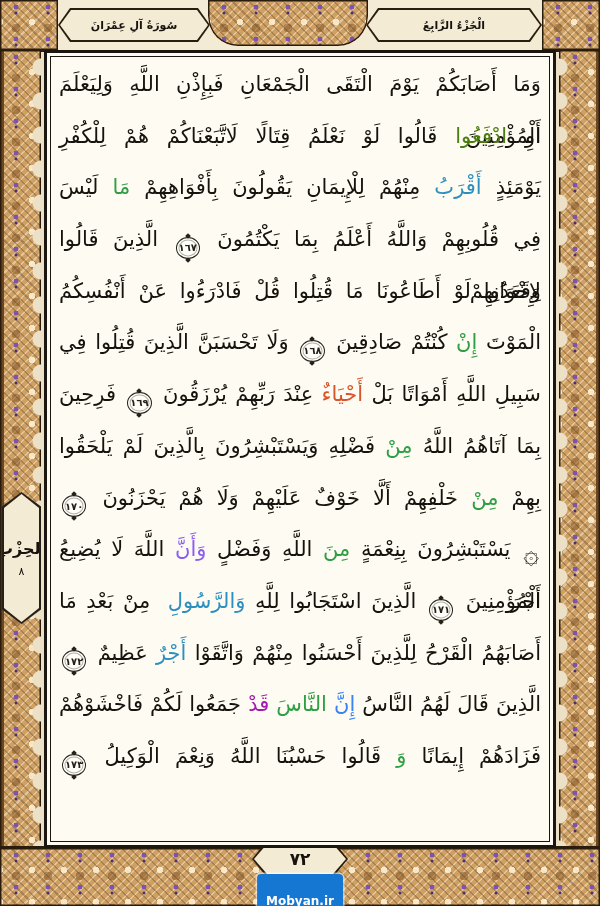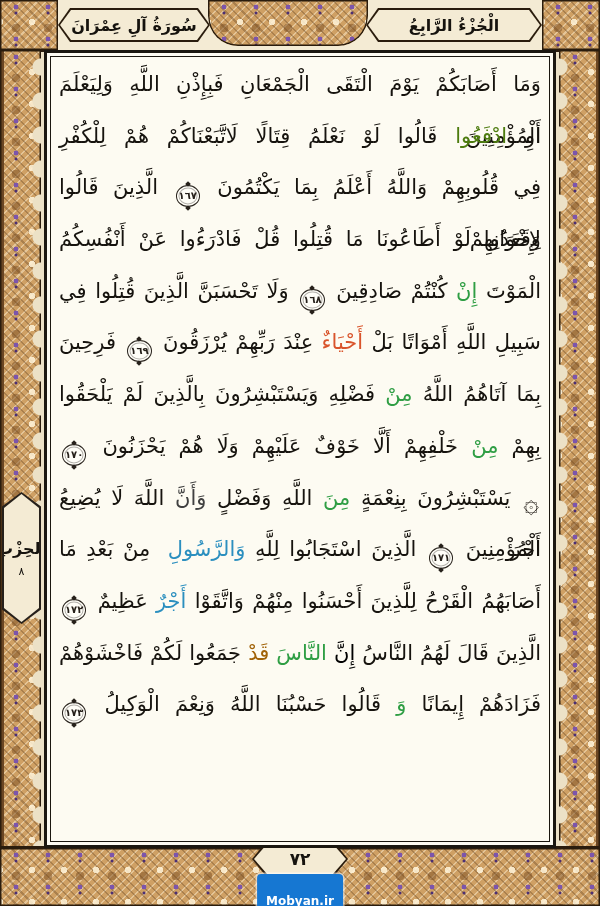--- a/index.html
+++ b/index.html
@@ -29,21 +29,21 @@
   .band-top{position:absolute;top:0;left:0;right:0;height:50px;background:var(--band_cream,#f2e9d1);border-bottom:2px solid #2a1c0d;}
   .corner{position:absolute;top:0;height:50px;width:58px;}
   .corner.tl{left:0;}
   .corner.tr{right:0;}
   .center-orn{position:absolute;top:0;left:208px;width:160px;height:46px;border-radius:0 0 30px 30px;}
   .cartouche{position:absolute;top:8px;height:34px;background:#2a1c0d;
     clip-path:polygon(12px 0,calc(100% - 12px) 0,100% 50%,calc(100% - 12px) 100%,12px 100%,0 50%);}
   .cartouche .in{position:absolute;inset:2px;background:var(--band_cream,#f6eed8);
     clip-path:polygon(11px 0,calc(100% - 11px) 0,100% 50%,calc(100% - 11px) 100%,11px 100%,0 50%);
     display:flex;align-items:center;justify-content:center;}
-  .cartouche .in span{font-size:16px;font-weight:bold;color:var(--ink,#16130e);letter-spacing:0;}
+  .cartouche .in span{font-size:11px;font-weight:bold;color:var(--ink,#16130e);letter-spacing:0;}
   .cart-surah{left:58px;width:152px;}
   .cart-juz{right:58px;width:176px;}
 
   
   .band-left,.band-right{position:absolute;top:50px;bottom:58px;width:41px;}
   .band-left{left:0;box-shadow:inset 0 0 0 1.5px #2a1c0d, inset 4px 0 0 #6a4623;}
   .band-right{right:0;box-shadow:inset 0 0 0 1.5px #2a1c0d, inset -4px 0 0 #6a4623;}
   .band-left::after,.band-right::after{content:"";position:absolute;top:0;bottom:0;width:10px;background-repeat:repeat-y;background-size:10px 34px;}
   .band-left::after{right:0;background-image:radial-gradient(9px at 100% 17px, var(--page_cream,#ece1c6) 8px, transparent 9px);}
   .band-right::after{left:0;background-image:radial-gradient(9px at 0% 17px, var(--page_cream,#ece1c6) 8px, transparent 9px);}
@@ -137,28 +137,29 @@
       <span class="lbl">الحِزْب</span>
       <span class="num">٨</span>
     </div>
   </div>
 
   <div class="frame">
     <div class="frame-inner">
       <div class="lines">
           <div class="line"><span class="w">وَمَا أَصَابَكُمْ يَوْمَ الْتَقَى الْجَمْعَانِ فَبِإِذْنِ اللَّهِ وَلِيَعْلَمَ الْمُؤْمِنِينَ</span> </div>
           <div class="line"><span class="w">أَوِ</span> <span class="w" style="color: #4d7c0f;">ادْفَعُوا</span> <span class="w">قَالُوا لَوْ نَعْلَمُ قِتَالًا لَاتَّبَعْنَاكُمْ هُمْ لِلْكُفْرِ</span> </div>
+          <div class="line"><span class="w">يَوْمَئِذٍ</span> <span class="w" style="color: rgb(43, 143, 191);">أَقْرَبُ</span> <span class="w">مِنْهُمْ لِلْإِيمَانِ يَقُولُونَ بِأَفْوَاهِهِمْ</span> <span class="w" style="color: rgb(47, 158, 68);">مَا</span> <span class="w">لَيْسَ</span> </div>
           <div class="line"><span class="w">فِي قُلُوبِهِمْ وَاللَّهُ أَعْلَمُ بِمَا يَكْتُمُونَ</span> <span class="ayah">١٦٧</span> <span class="w">الَّذِينَ قَالُوا لِإِخْوَانِهِمْ</span> </div>
           <div class="line"><span class="w">وَقَعَدُوا لَوْ أَطَاعُونَا مَا قُتِلُوا قُلْ فَادْرَءُوا عَنْ أَنْفُسِكُمُ</span> </div>
           <div class="line"><span class="w">الْمَوْتَ</span> <span class="w" style="color: rgb(47, 158, 68);">إِنْ</span> <span class="w">كُنْتُمْ صَادِقِينَ</span> <span class="ayah">١٦٨</span> <span class="w">وَلَا تَحْسَبَنَّ الَّذِينَ قُتِلُوا فِي</span> </div>
           <div class="line"><span class="w">سَبِيلِ اللَّهِ أَمْوَاتًا بَلْ</span> <span class="w" style="color: rgb(217, 84, 43);">أَحْيَاءٌ</span> <span class="w">عِنْدَ رَبِّهِمْ يُرْزَقُونَ</span> <span class="ayah">١٦٩</span> <span class="w">فَرِحِينَ</span> </div>
           <div class="line"><span class="w">بِمَا آتَاهُمُ اللَّهُ</span> <span class="w" style="color: rgb(47, 158, 68);">مِنْ</span> <span class="w">فَضْلِهِ وَيَسْتَبْشِرُونَ بِالَّذِينَ لَمْ يَلْحَقُوا</span> </div>
           <div class="line"><span class="w">بِهِمْ</span> <span class="w" style="color: rgb(47, 158, 68);">مِنْ</span> <span class="w">خَلْفِهِمْ أَلَّا خَوْفٌ عَلَيْهِمْ وَلَا هُمْ يَحْزَنُونَ</span> <span class="ayah">١٧٠</span> </div>
-          <div class="line"><span class="hizb-star">۞</span> <span class="w">يَسْتَبْشِرُونَ بِنِعْمَةٍ</span> <span class="w" style="color: rgb(47, 158, 68);">مِنَ</span> <span class="w">اللَّهِ وَفَضْلٍ</span> <span class="w" style="color: #404040;">وَأَنَّ</span> <span class="w">اللَّهَ لَا يُضِيعُ أَجْرَ</span> </div>
+          <div class="line"><span class="hizb-star">۞</span> <span class="w">يَسْتَبْشِرُونَ بِنِعْمَةٍ</span> <span class="w" style="color: rgb(47, 158, 68);">مِنَ</span> <span class="w">اللَّهِ وَفَضْلٍ</span> <span class="w" style="color: #8b5cf6;">وَأَنَّ</span> <span class="w">اللَّهَ لَا يُضِيعُ أَجْرَ</span> </div>
           <div class="line"><span class="w">الْمُؤْمِنِينَ</span> <span class="ayah">١٧١</span> <span class="w">الَّذِينَ اسْتَجَابُوا لِلَّهِ</span> <span class="w" style="color: rgb(43, 143, 191); margin-left: 8px;">وَالرَّسُولِ</span> <span class="w">مِنْ بَعْدِ مَا</span> </div>
           <div class="line"><span class="w">أَصَابَهُمُ الْقَرْحُ لِلَّذِينَ أَحْسَنُوا مِنْهُمْ وَاتَّقَوْا</span> <span class="w" style="color: rgb(43, 143, 191);">أَجْرٌ</span> <span class="w">عَظِيمٌ</span> <span class="ayah">١٧٢</span> </div>
-          <div class="line"><span class="w">الَّذِينَ قَالَ لَهُمُ النَّاسُ</span> <span class="w" style="color: #000000;">إِنَّ</span> <span class="w" style="color: rgb(47, 158, 68);">النَّاسَ</span> <span class="w" style="color: #a16207;">قَدْ</span> <span class="w">جَمَعُوا لَكُمْ فَاخْشَوْهُمْ</span> </div>
+          <div class="line"><span class="w">الَّذِينَ قَالَ لَهُمُ النَّاسُ</span> <span class="w" style="color: #3b82f6;">إِنَّ</span> <span class="w" style="color: rgb(47, 158, 68);">النَّاسَ</span> <span class="w" style="color: #a21caf;">قَدْ</span> <span class="w">جَمَعُوا لَكُمْ فَاخْشَوْهُمْ</span> </div>
           <div class="line"><span class="w">فَزَادَهُمْ إِيمَانًا</span> <span class="w" style="color: rgb(47, 158, 68);">وَ</span> <span class="w">قَالُوا حَسْبُنَا اللَّهُ وَنِعْمَ الْوَكِيلُ</span> <span class="ayah">١٧٣</span> </div>
         </div>
     </div>
   </div>
 
 </div>
 
 </body></html>

